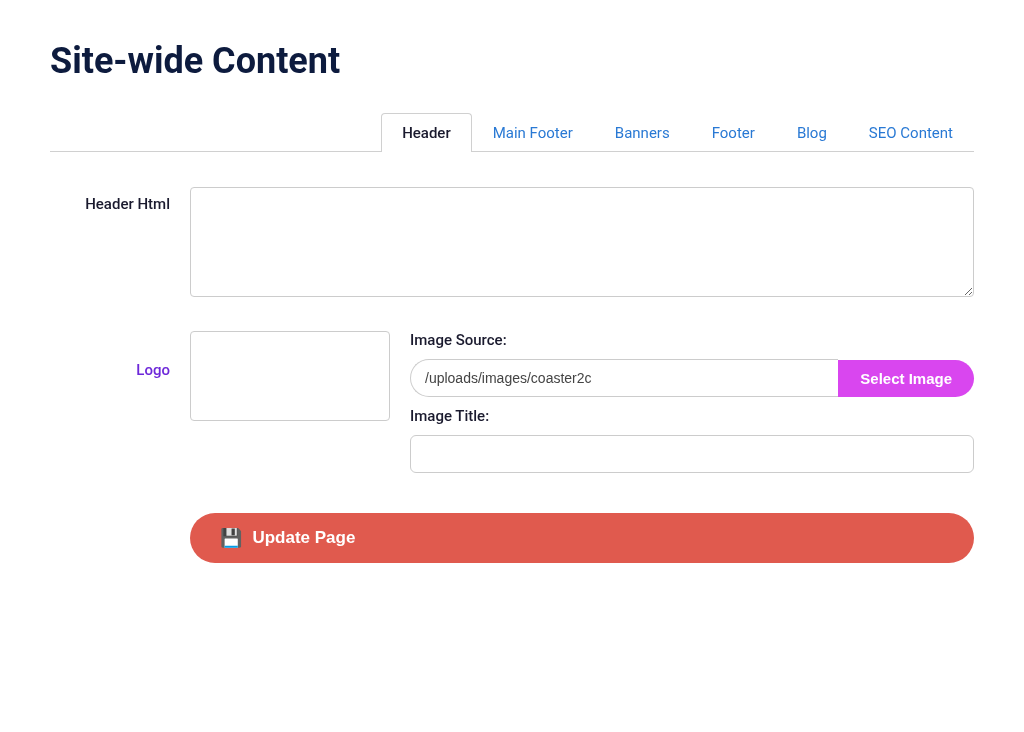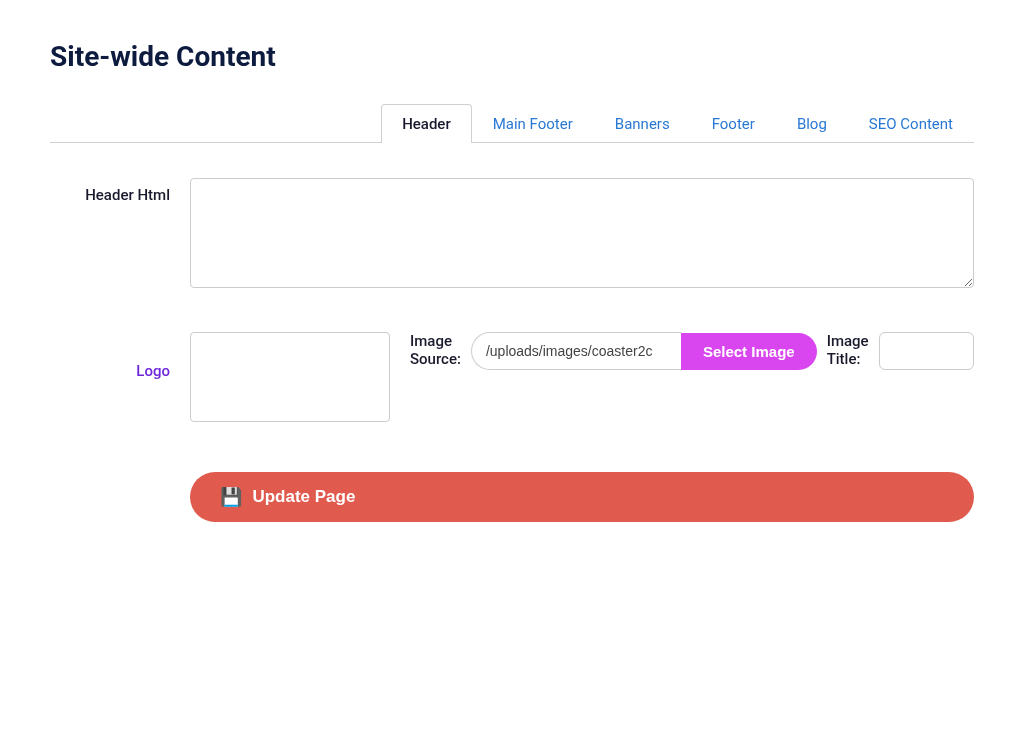--- a/index.html
+++ b/index.html
@@ -9,21 +9,21 @@
     }
 
     body {
       font-family: -apple-system, BlinkMacSystemFont, 'Segoe UI', Roboto, sans-serif;
       background: #ffffff;
       color: #1a1a2e;
       padding: 40px 50px;
     }
 
     .page-title {
-      font-size: 28px;
+      font-size: 36px;
       font-weight: 700;
       color: #0d1b3e;
       margin-bottom: 30px;
     }
 
     .tabs-container {
       border-bottom: 1px solid #d0d0d0;
       margin-bottom: 35px;
       display: flex;
       gap: 0;
@@ -47,21 +47,21 @@
     .tab.active {
       color: #1a1a2e;
       border-color: #d0d0d0;
       background: #ffffff;
       font-weight: 500;
     }
 
     .form-section {
       display: flex;
       flex-direction: column;
-      gap: 40px;
+      gap: 30px;
       justify-content: space-between;
     }
 
     .form-row {
       display: flex;
       align-items: flex-start;
       gap: 20px;
     }
 
     .form-label {
@@ -108,21 +108,21 @@
       height: 90px;
       border: 1px solid #ccc;
       border-radius: 4px;
       background: #fff;
       flex-shrink: 0;
     }
 
     .logo-controls {
       flex: 1;
       display: flex;
-      flex-direction: row;
+      flex-direction: column;
       gap: 10px;
     }
 
     .image-source-label {
       font-size: 15px;
       font-weight: 500;
       color: #1a1a2e;
     }
 
     .image-source-input-row {

